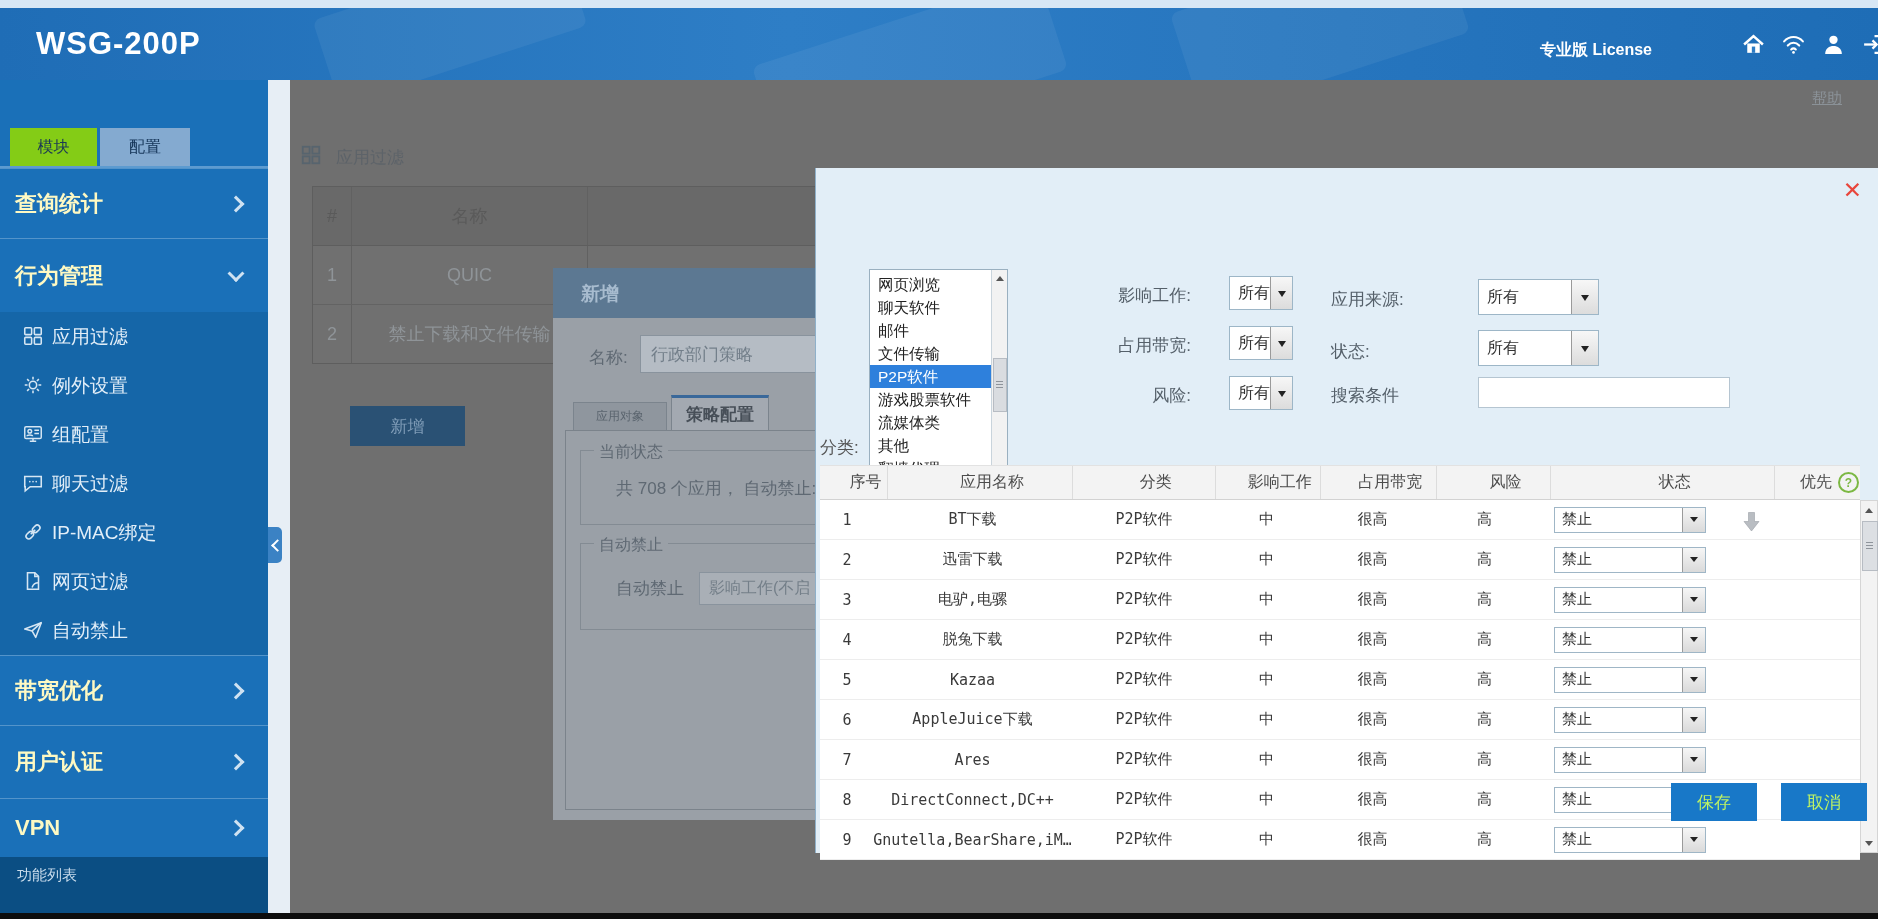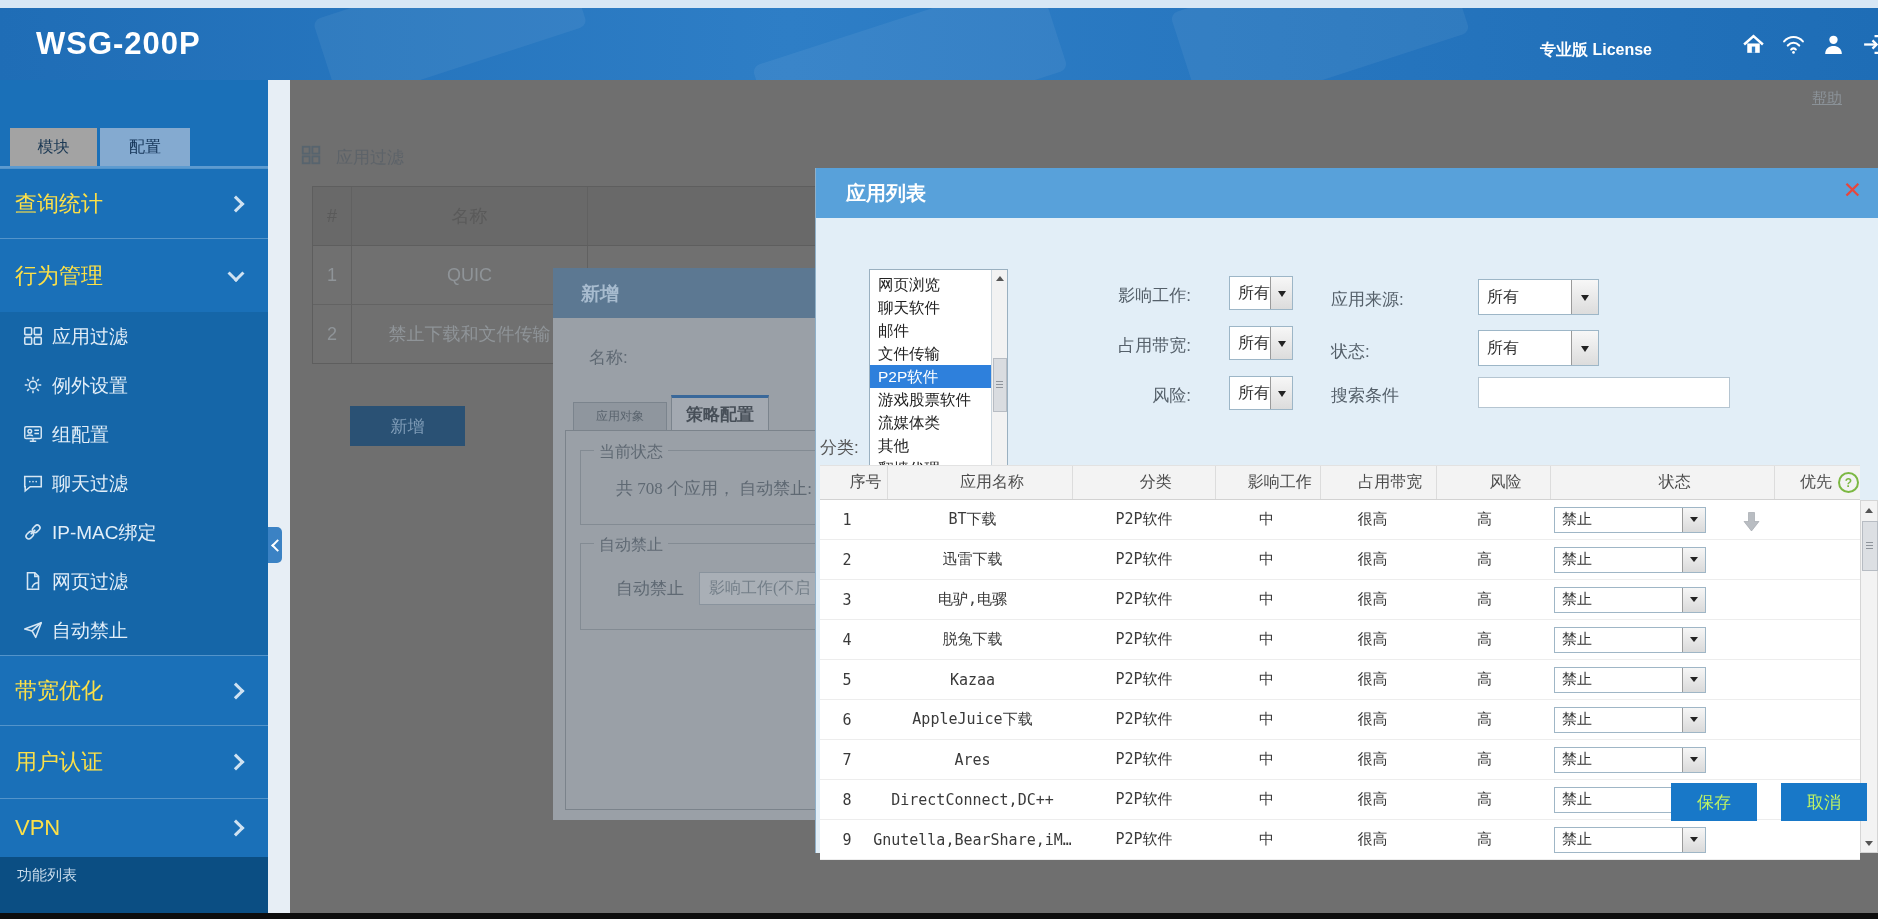--- a/index.html
+++ b/index.html
@@ -14,24 +14,24 @@
   .hdr .deco{position:absolute;background:rgba(255,255,255,0.06);border-radius:8px;transform:rotate(-18deg);}
   .logo{left:36px;top:18px;color:#fff;font-size:31px;font-weight:bold;letter-spacing:1px;}
   .license{top:32px;right:226px;color:#fff;font-size:16px;font-weight:bold;}
   .hdricons{top:24px;right:-8px;display:flex;gap:15px;}
   .hdricons svg{display:block;}
 
   
   .sidebar{left:0;top:80px;width:268px;height:833px;background:#1a70b8;}
   .sbtabs{position:absolute;left:0;top:48px;width:268px;height:38px;}
   .sbtab{position:absolute;top:0;height:38px;text-align:center;line-height:38px;font-size:16px;cursor:pointer;}
-  .sbtab.active{background:#a3a3a3;color:#1d3a55;}
+  .sbtab.active{background:#84cc16;color:#1d3a55;}
   .sbtab.idle{background:#84aad0;color:#143457;}
   .sbtabline{position:absolute;left:0;top:86px;width:268px;height:2px;background:#5d9bd0;}
-  .sbitem{position:absolute;left:0;width:268px;color:#fde047;font-size:22px;font-weight:normal;
+  .sbitem{position:absolute;left:0;width:268px;color:#fef9c3;font-size:22px;font-weight:bold;
           border-top:1px solid rgba(255,255,255,0.25);box-sizing:border-box;cursor:pointer;}
   .sbitem .lbl{position:absolute;left:15px;top:50%;transform:translateY(-50%);}
   .chev{position:absolute;right:26px;top:50%;width:9px;height:9px;border-right:3px solid #cfe2f2;border-bottom:3px solid #cfe2f2;}
   .chev.right{transform:translateY(-50%) rotate(-45deg);}
   .chev.down{transform:translateY(-70%) rotate(45deg);}
   .submenu{position:absolute;left:0;top:152px;width:268px;height:343px;background:#1566a8;}
   .subitem{position:absolute;left:0;width:268px;height:49px;cursor:pointer;}
   .subitem .ic{position:absolute;left:22px;top:13px;}
   .subitem .lbl{position:absolute;left:52px;top:50%;transform:translateY(-50%);
                 color:#e2eef8;font-size:19px;font-weight:normal;}
@@ -63,21 +63,21 @@
   .dlg-namelbl{position:absolute;left:36px;top:78px;color:#5f6973;font-size:17px;}
   .dlg-nameinp{position:absolute;left:87px;top:67px;width:330px;height:38px;background:#b5bcc4;
                border:1px solid #89939d;box-sizing:border-box;color:#737f8a;font-size:17px;padding:0 10px;
                font-family:"Liberation Sans","DejaVu Sans",sans-serif;}
   .dlg-tab1{position:absolute;left:20px;top:134px;width:94px;height:29px;background:#8f969e;border:1px solid #7b848d;
             box-sizing:border-box;color:#5a646e;font-size:12px;display:flex;align-items:center;justify-content:center;cursor:pointer;}
   .dlg-tab2{position:absolute;left:118px;top:127px;width:98px;height:36px;background:#a3a9b1;
             border:1px solid #7b848d;border-top:3px solid #39689a;box-sizing:border-box;color:#474f58;
             font-size:17px;font-weight:bold;display:flex;align-items:center;justify-content:center;cursor:pointer;}
   .dlg-group{position:absolute;left:12px;top:162px;width:396px;height:380px;border:1px solid #7b838b;box-sizing:border-box;}
-  .dlg-fs{position:absolute;border:1px solid #838b93;font-family:Liberation Serif, serif;}
+  .dlg-fs{position:absolute;border:1px solid #838b93;}
   .dlg-fs .legend{position:absolute;left:13px;top:-9px;background:#9aa0a7;padding:0 5px;color:#5f6973;font-size:16px;}
   .dlg-fs1{left:27px;top:182px;width:370px;height:73px;}
   .dlg-fs1 .txt{position:absolute;left:35px;top:26px;color:#5f6973;font-size:17px;white-space:nowrap;}
   .dlg-fs2{left:27px;top:275px;width:370px;height:85px;}
   .dlg-fs2 .lab{position:absolute;left:35px;top:33px;color:#5f6973;font-size:17px;}
   .dlg-fs2 .dinp{position:absolute;left:118px;top:28px;width:300px;height:33px;background:#a9afb6;
                  border:1px solid #89939d;box-sizing:border-box;color:#747f89;font-size:16px;
                  display:flex;align-items:center;padding:0 9px;white-space:nowrap;overflow:hidden;}
 
   
@@ -305,37 +305,37 @@
         <div class="bgc bgc0">2</div>
         <div class="bgc bgc1">禁止下载和文件传输</div>
         <div class="bgc bgc2"></div>
       </div>
     </div>
     <button class="bgaddbtn">新增</button>
 
     <div class="dlg">
       <div class="dlg-title">新增</div>
       <span class="dlg-namelbl">名称:</span>
+      <input class="dlg-nameinp" value="行政部门策略" style="">
       <div class="dlg-tab1">应用对象</div>
       <div class="dlg-tab2">策略配置</div>
       <div class="dlg-group"></div>
       <div class="dlg-fs dlg-fs1">
         <span class="legend">当前状态</span>
         <span class="txt">共 708 个应用， 自动禁止:</span>
       </div>
       <div class="dlg-fs dlg-fs2">
         <span class="legend">自动禁止</span>
         <span class="lab">自动禁止</span>
         <div class="dinp">影响工作(不启</div>
       </div>
     </div>
   </div>
 
   <div class="abs modal">
-    <div class="m-title">应用列表</div>
     <span class="m-close">✕</span>
 
     <span class="m-catlbl">分类:</span>
     <div class="lbox">
       <div class="items">
         <div class="litem">网页浏览</div>
         <div class="litem">聊天软件</div>
         <div class="litem">邮件</div>
         <div class="litem">文件传输</div>
         <div class="litem sel">P2P软件</div>

